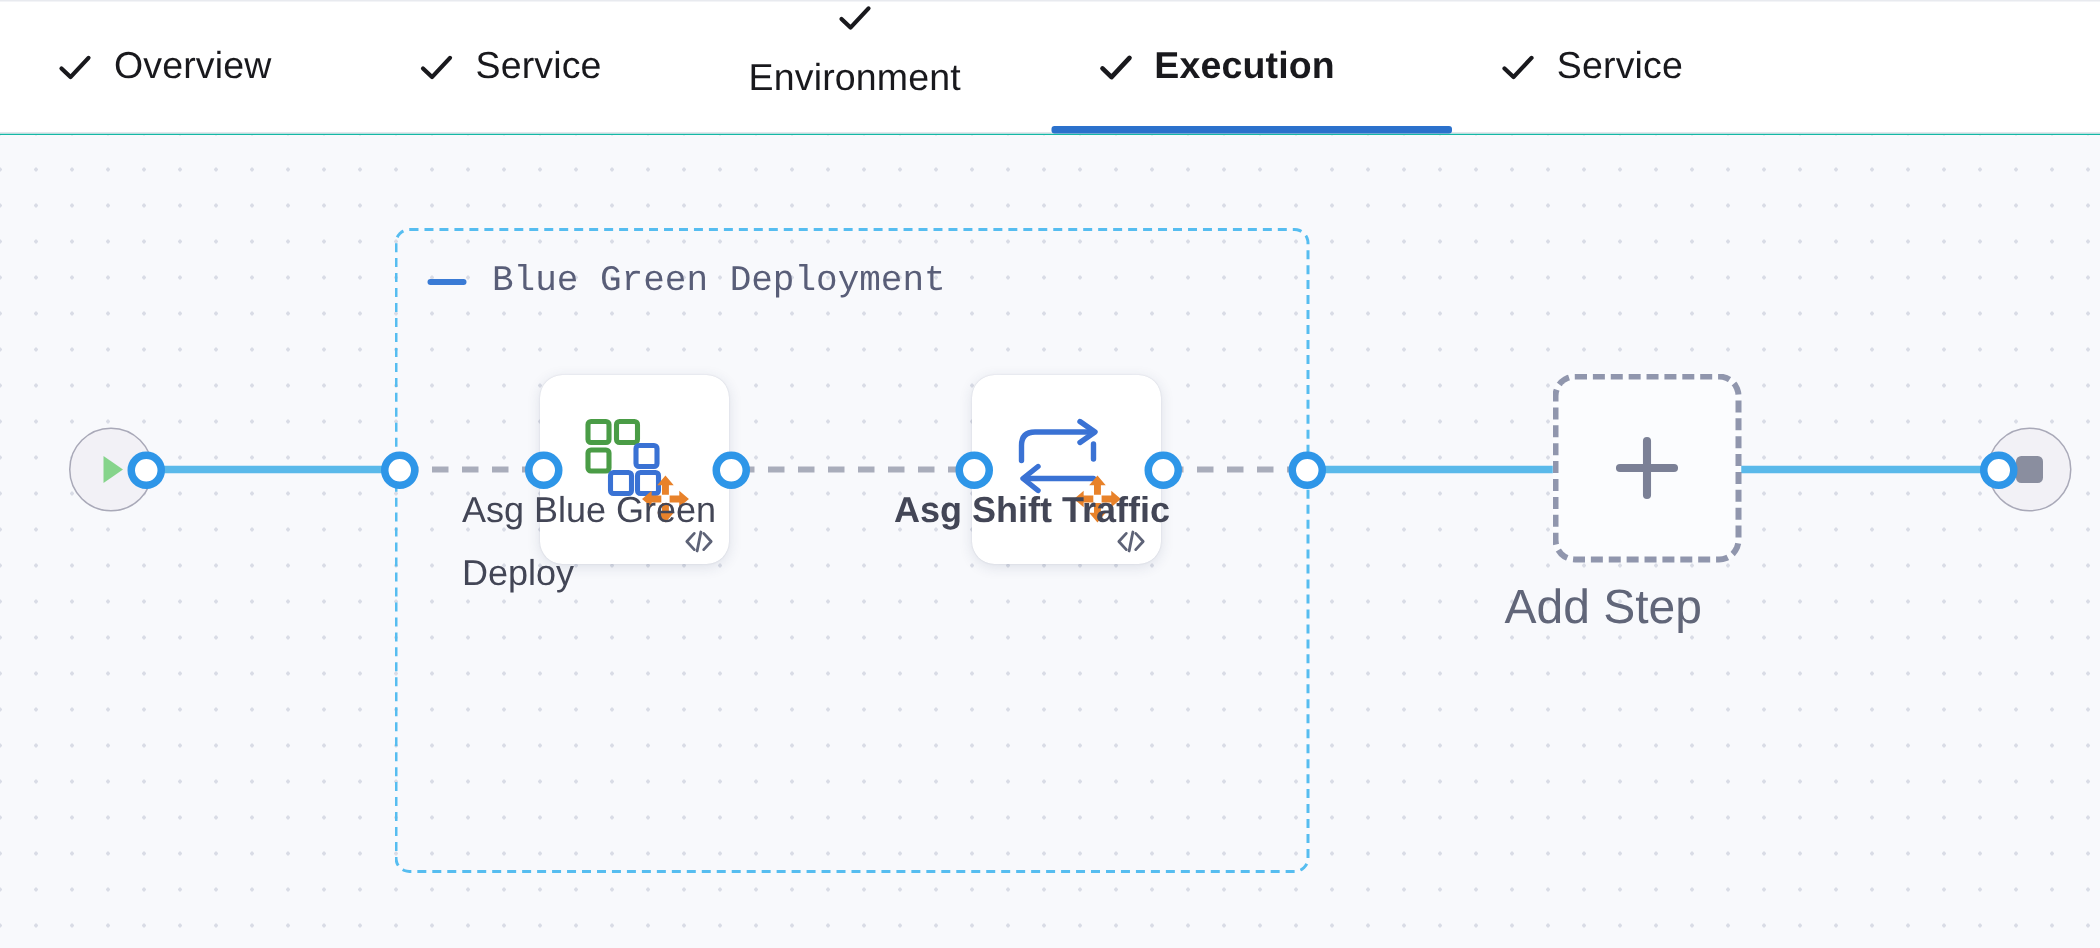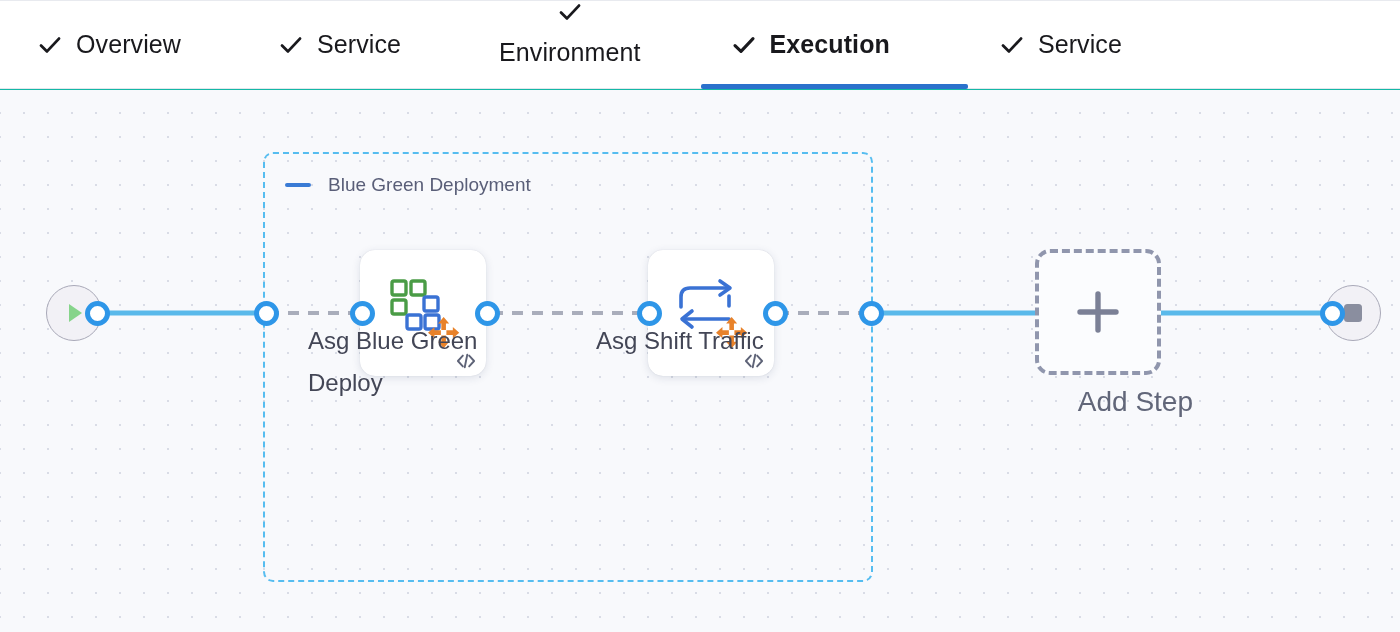--- a/index.html
+++ b/index.html
@@ -106,23 +106,24 @@
     gap: 17px;
     cursor: pointer;
   }
   .group-collapse {
     width: 26px; height: 4px;
     background: #3a7bd5;
     border-radius: 2px;
     flex: 0 0 auto;
   }
   .group-title {
-    font-size: 19px;
+    font-size: 24px;
     color: #595e78;
     white-space: nowrap;
+    font-family: Liberation Mono, monospace;
   }
 
   
   .links { position: absolute; left: 0; top: 0; width: 1400px; height: 542px; }
 
   
   .node {
     position: absolute;
     width: 126px;
     height: 126px;
@@ -167,22 +168,22 @@
     position: absolute;
     left: 50%; top: 50%;
     transform: translate(-50%, -50%);
     width: 46px; height: 46px;
   }
   .add-label {
     position: absolute;
     left: 1003px;
     top: 296px;
     width: 190px;
-    text-align: right;
-    font-size: 28px;
+    text-align: left;
+    font-size: 32px;
     color: #616679;
   }
 
   
   .terminal {
     position: absolute;
     width: 56px; height: 56px;
     border-radius: 50%;
     background: #f2f1f6;
     border: 1.6px solid #a9a9b8;
@@ -329,21 +330,21 @@
           <path d="M0 17 L7 11 L7 14.5 L14 14.5 L14 19.5 L7 19.5 L7 23 Z"></path>
           <path d="M34 17 L27 23 L27 19.5 L20 19.5 L20 14.5 L27 14.5 L27 11 Z"></path>
         </g>
       </svg>
       <svg class="code-badge" viewBox="0 0 24 20">
         <path d="M8.5 4 L3 10 L8.5 16" fill="none" stroke="#5e6377" stroke-width="2.1" stroke-linecap="round" stroke-linejoin="round"></path>
         <path d="M15.5 4 L21 10 L15.5 16" fill="none" stroke="#5e6377" stroke-width="2.1" stroke-linecap="round" stroke-linejoin="round"></path>
         <path d="M13.4 3 L10.6 17" fill="none" stroke="#5e6377" stroke-width="2.1" stroke-linecap="round"></path>
       </svg>
     </div>
-    <div class="node-label" style="left:596px; top:230px;">Asg Shift Traffic</div>
+    <div class="node-label" style="left:596px; top:230px;font-weight:bold;">Asg Shift Traffic</div>
 
     <div class="add-step">
       <svg class="add-plus" viewBox="0 0 46 46">
         <path d="M23 5 L23 41 M5 23 L41 23" stroke="#7b8096" stroke-width="5.4" stroke-linecap="round"></path>
       </svg>
     </div>
     <div class="add-label">Add Step</div>
 
     <div class="port" style="left:85px;  top:211px;"></div>
     <div class="port" style="left:254px; top:211px;"></div>

